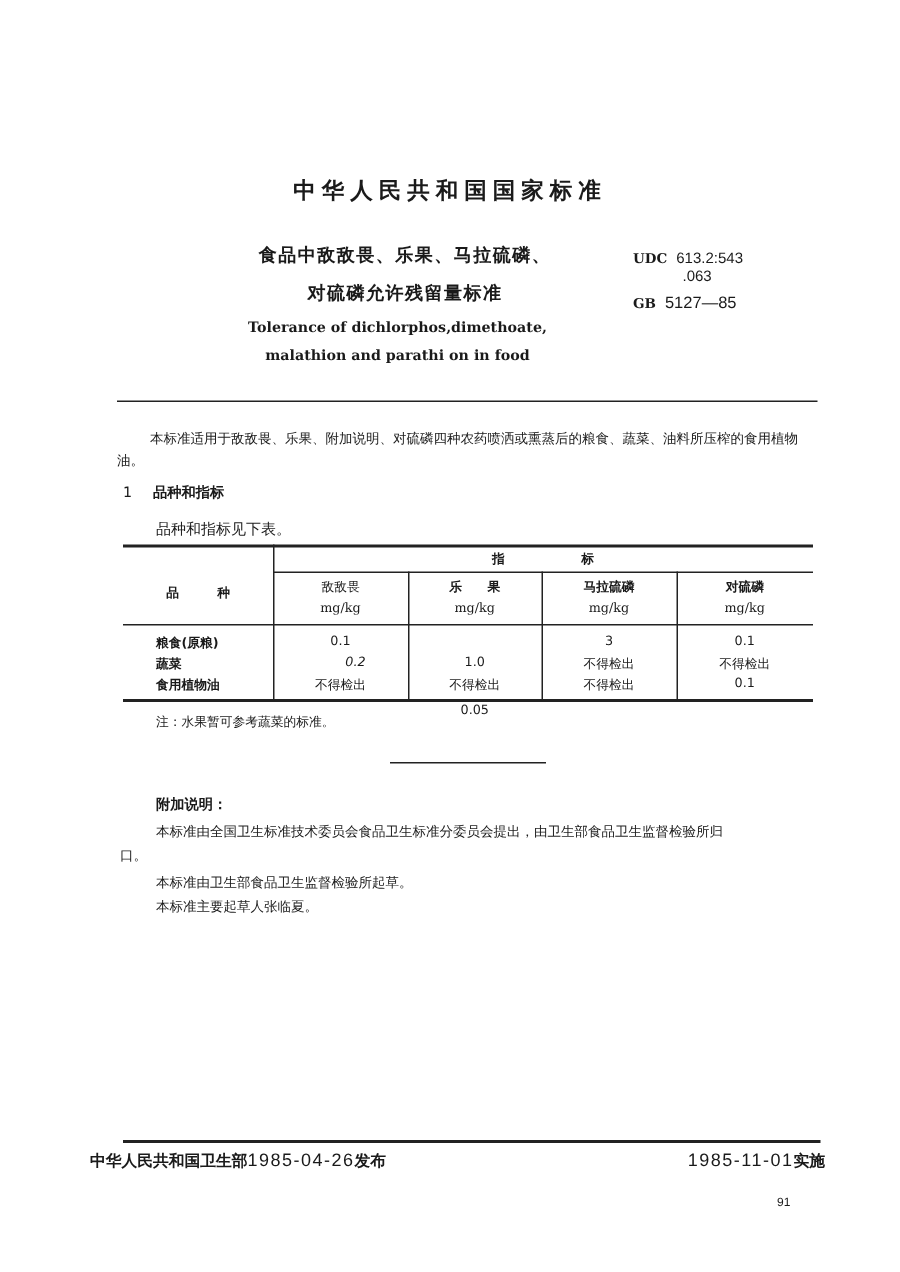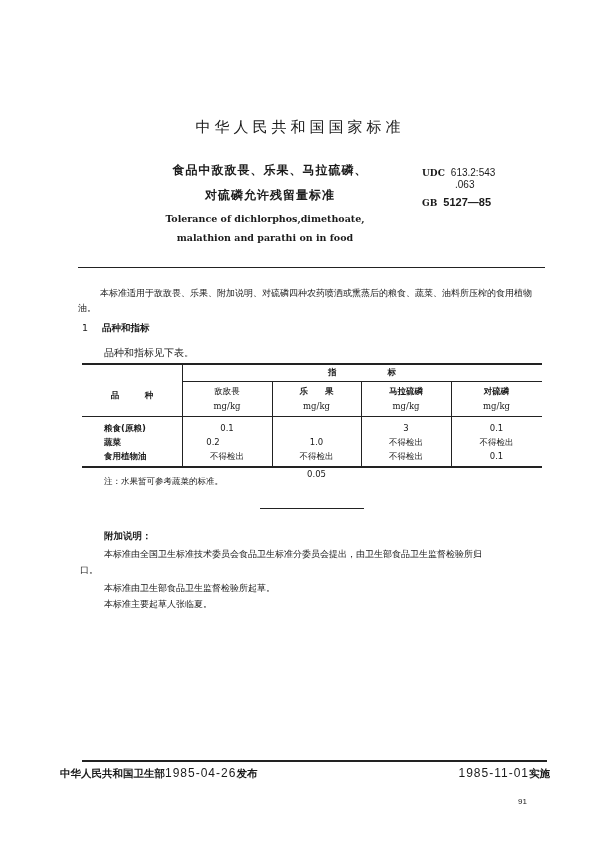--- a/index.html
+++ b/index.html
@@ -1,29 +1,29 @@
 <!DOCTYPE html>
 <html><head>
 <meta charset="utf-8">
 <style>
   html, body { margin:0; padding:0; background:#ffffff; }
   body { width:600px; height:848px; position:relative; overflow:hidden;
          font-family:"DejaVu Sans", sans-serif; color:#1a1a1a; }
   .abs { position:absolute; }
-  .country { left:0; width:600px; top:118px; text-align:center; font-size:15px; font-weight:normal; letter-spacing:4px; }
+  .country { left:0; width:600px; top:118px; text-align:center; font-size:15px; font-weight:bold; letter-spacing:4px; }
   .title { left:120px; width:260px; text-align:center; font-size:12px; font-weight:bold; letter-spacing:1px; }
   .t1 { top:162px; left:140px; width:260px;}
   .t2 { top:187px; left:140px; width:260px;}
   .en { left:100px; width:330px; text-align:center; font-family:"DejaVu Serif", serif; font-size:9.5px; font-weight:bold; }
   .en1 { top:213px; }
   .en2 { top:232px; }
   .udc { left:422px; top:167px; font-size:10px; font-family:"Liberation Sans", sans-serif; }
   .udc b { font-family:"DejaVu Serif", serif; font-size:9px; margin-right:6px; }
   .udc2 { left:455px; top:179px; font-size:10px; font-family:"Liberation Sans", sans-serif; }
-  .gb { left:422px; top:196px; font-size:11px; font-family:"Liberation Sans", sans-serif;font-weight:bold; }
+  .gb { left:422px; top:196px; font-size:11px; font-family:"Liberation Sans", sans-serif; }
   .gb b { font-family:"DejaVu Serif", serif; font-size:9px; margin-right:6px; }
   .rule { height:1px; background:#222; }
   .body-text { font-size:9px; line-height:15px; }
   .para1 { left:78px; width:470px; top:286px; text-indent:22px; }
   .sec1 { left:82px; top:322px; font-size:9.5px; font-weight:bold; }
   .sec1 .num { margin-right:14px; font-weight:normal; }
   .sec1-sub { left:104px; top:346px; font-size:10px; }
   
   .tbl-line { background:#222; }
   .cell { position:absolute; text-align:center; font-size:8.5px; }
@@ -79,21 +79,21 @@
   <div class="cell" style="left:451px; width:91px; top:386px; font-weight:bold;">对硫磷</div>
   <div class="cell" style="left:451px; width:91px; top:401px; font-family:'DejaVu Serif', serif;">mg/kg</div>
 
   <div class="cell" style="left:104px; top:423px; text-align:left; font-weight:bold;">粮食(原粮)</div>
   <div class="cell" style="left:182px; width:90px; top:423px;">0.1</div>
   <div class="cell" style="left:272px; width:89px; top:423px;margin-top:46px;">0.05</div>
   <div class="cell" style="left:361px; width:90px; top:423px;">3</div>
   <div class="cell" style="left:451px; width:91px; top:423px;">0.1</div>
 
   <div class="cell" style="left:104px; top:437px; text-align:left; font-weight:bold;">蔬菜</div>
-  <div class="cell" style="left:168px; width:90px; top:437px;">0.2</div>
+  <div class="cell" style="left:192px; width:90px; top:437px;font-style:italic;">0.2</div>
   <div class="cell" style="left:272px; width:89px; top:437px;">1.0</div>
   <div class="cell" style="left:361px; width:90px; top:437px;">不得检出</div>
   <div class="cell" style="left:451px; width:91px; top:437px;">不得检出</div>
 
   <div class="cell" style="left:104px; top:451px; text-align:left; font-weight:bold;">食用植物油</div>
   <div class="cell" style="left:182px; width:90px; top:451px;">不得检出</div>
   <div class="cell" style="left:272px; width:89px; top:451px;">不得检出</div>
   <div class="cell" style="left:361px; width:90px; top:451px;">不得检出</div>
   <div class="cell" style="left:451px; width:91px; top:451px;">0.1</div>
 </div>

